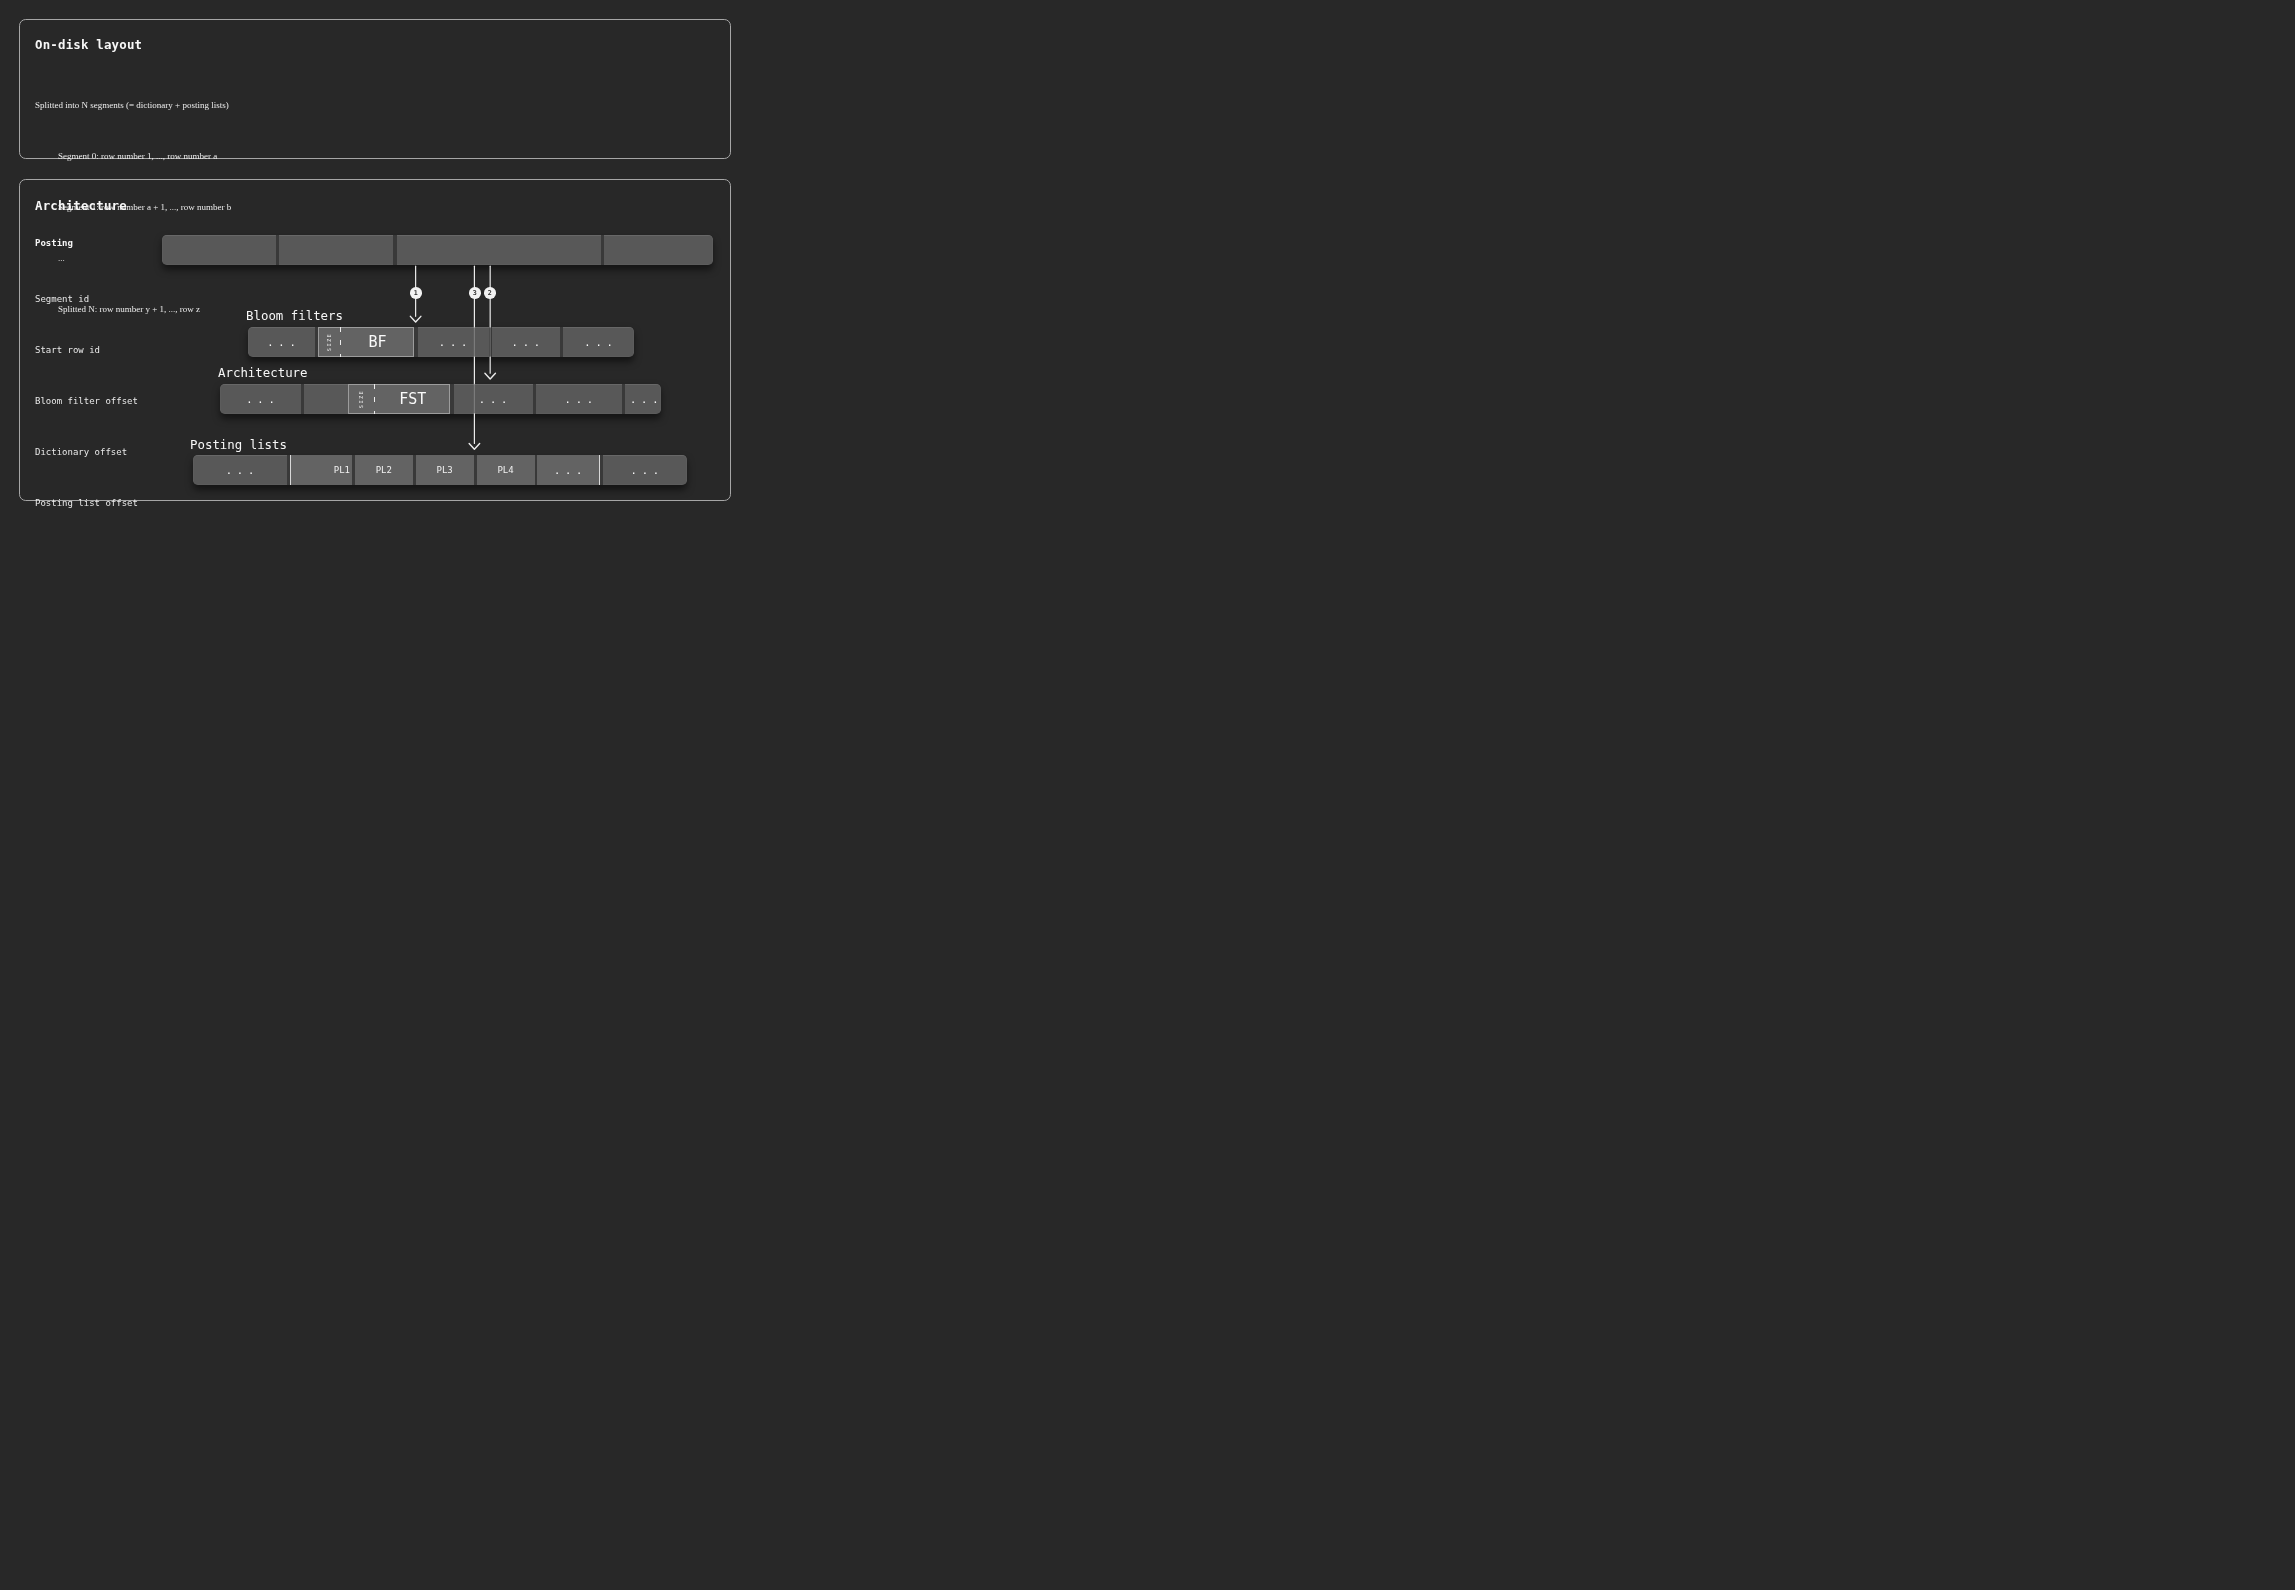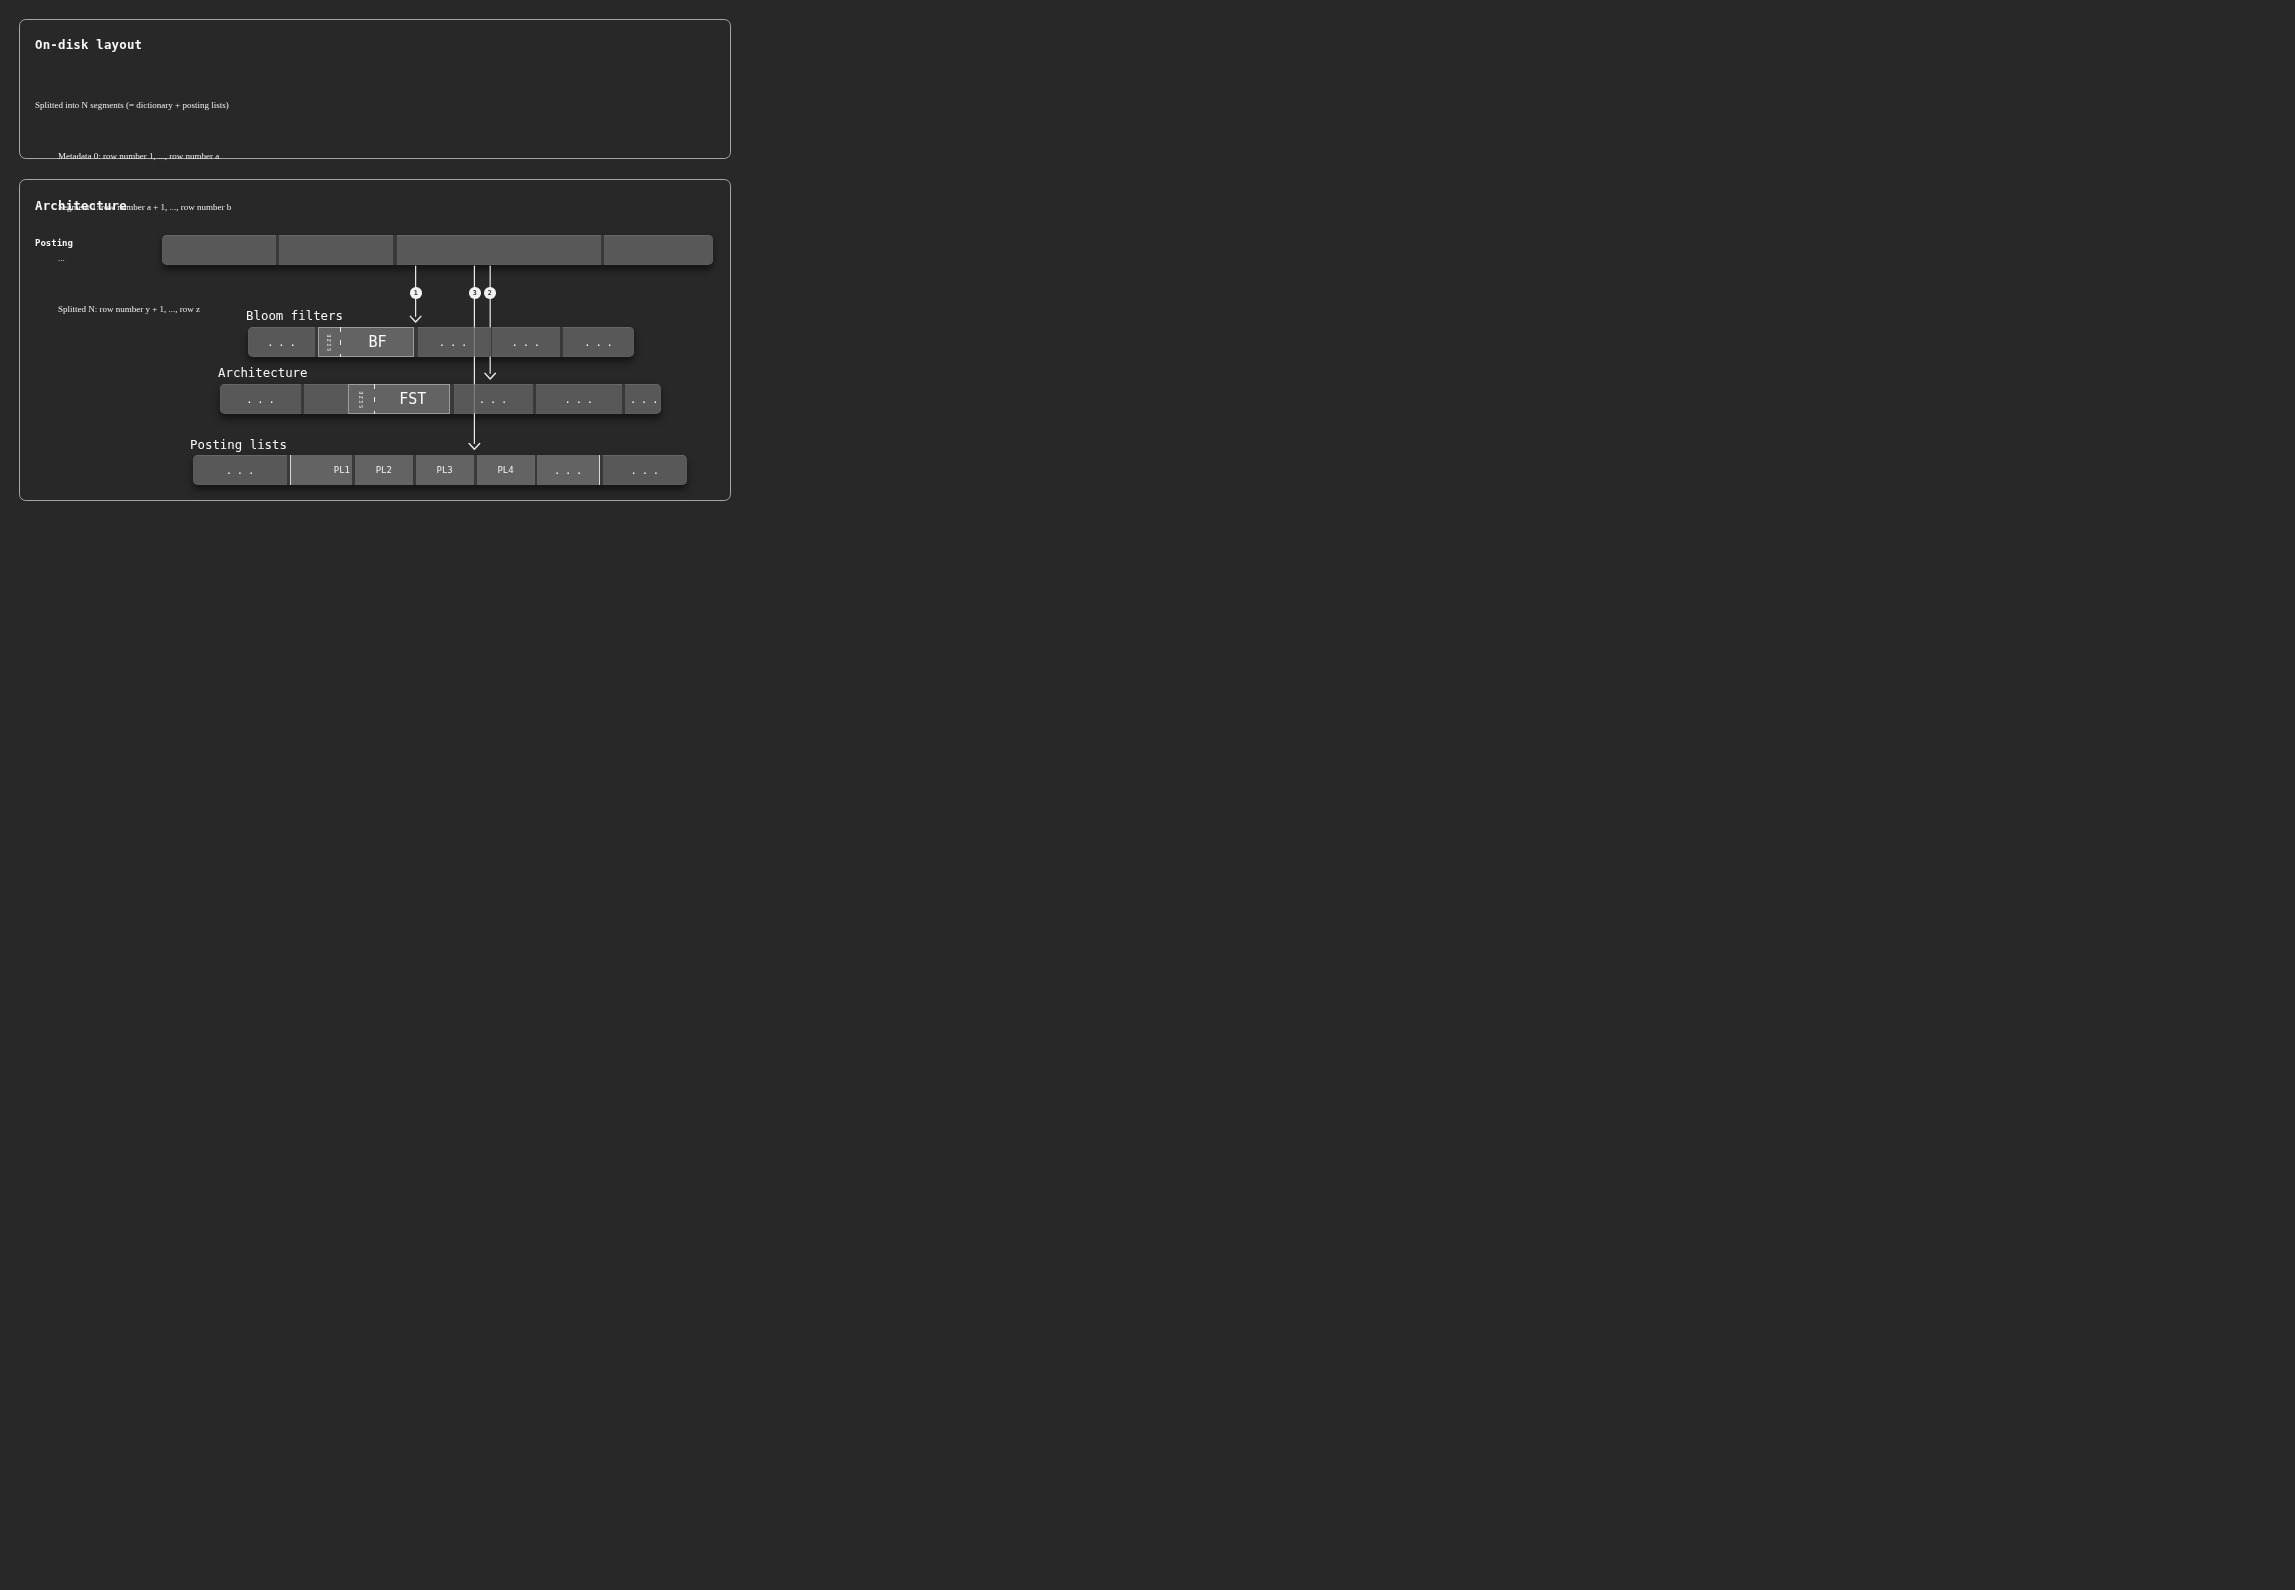--- a/index.html
+++ b/index.html
@@ -61,30 +61,37 @@
 </style>
 </head>
 <body>
 
 <div class="stage">
 
   <section class="panel" id="p-ondisk">
     <div class="h1">On-disk layout</div>
     <div class="lines">
       <div class="ln">Splitted into N segments (= dictionary + posting lists)</div>
-      <div class="ln ind">Metadata 0: row number 1, ..., row number a</div>
+      <div class="ln ind">Segment 0: row number 1, ..., row number a</div>
       <div class="ln ind">Segment 1: row number a + 1, ..., row number b</div>
       <div class="ln ind">...</div>
       <div class="ln ind">Splitted N: row number y + 1, ..., row z</div>
     </div>
   </section>
 
   <section class="panel" id="p-arch">
     <div class="h1">Architecture</div>
     <div class="meta-head">Posting</div>
+    <div class="meta-fields">
+      <div>Segment id</div>
+      <div>Start row id</div>
+      <div>Bloom filter offset</div>
+      <div>Dictionary offset</div>
+      <div>Posting list offset</div>
+    </div>
   </section>
 
   <div class="bar" id="bar-meta" style="left:162px;top:235px;width:551px;">
     <div class="cell" style="flex:0 0 114px;"></div>
     <div class="vdiv" style="width:3.3px;"></div>
     <div class="cell" style="flex:0 0 114px;"></div>
     <div class="vdiv" style="width:3.3px;"></div>
     <div class="cell" style="flex:0 0 204px;"></div>
     <div class="vdiv" style="width:3.3px;"></div>
     <div class="cell" style="flex:1;"></div>

